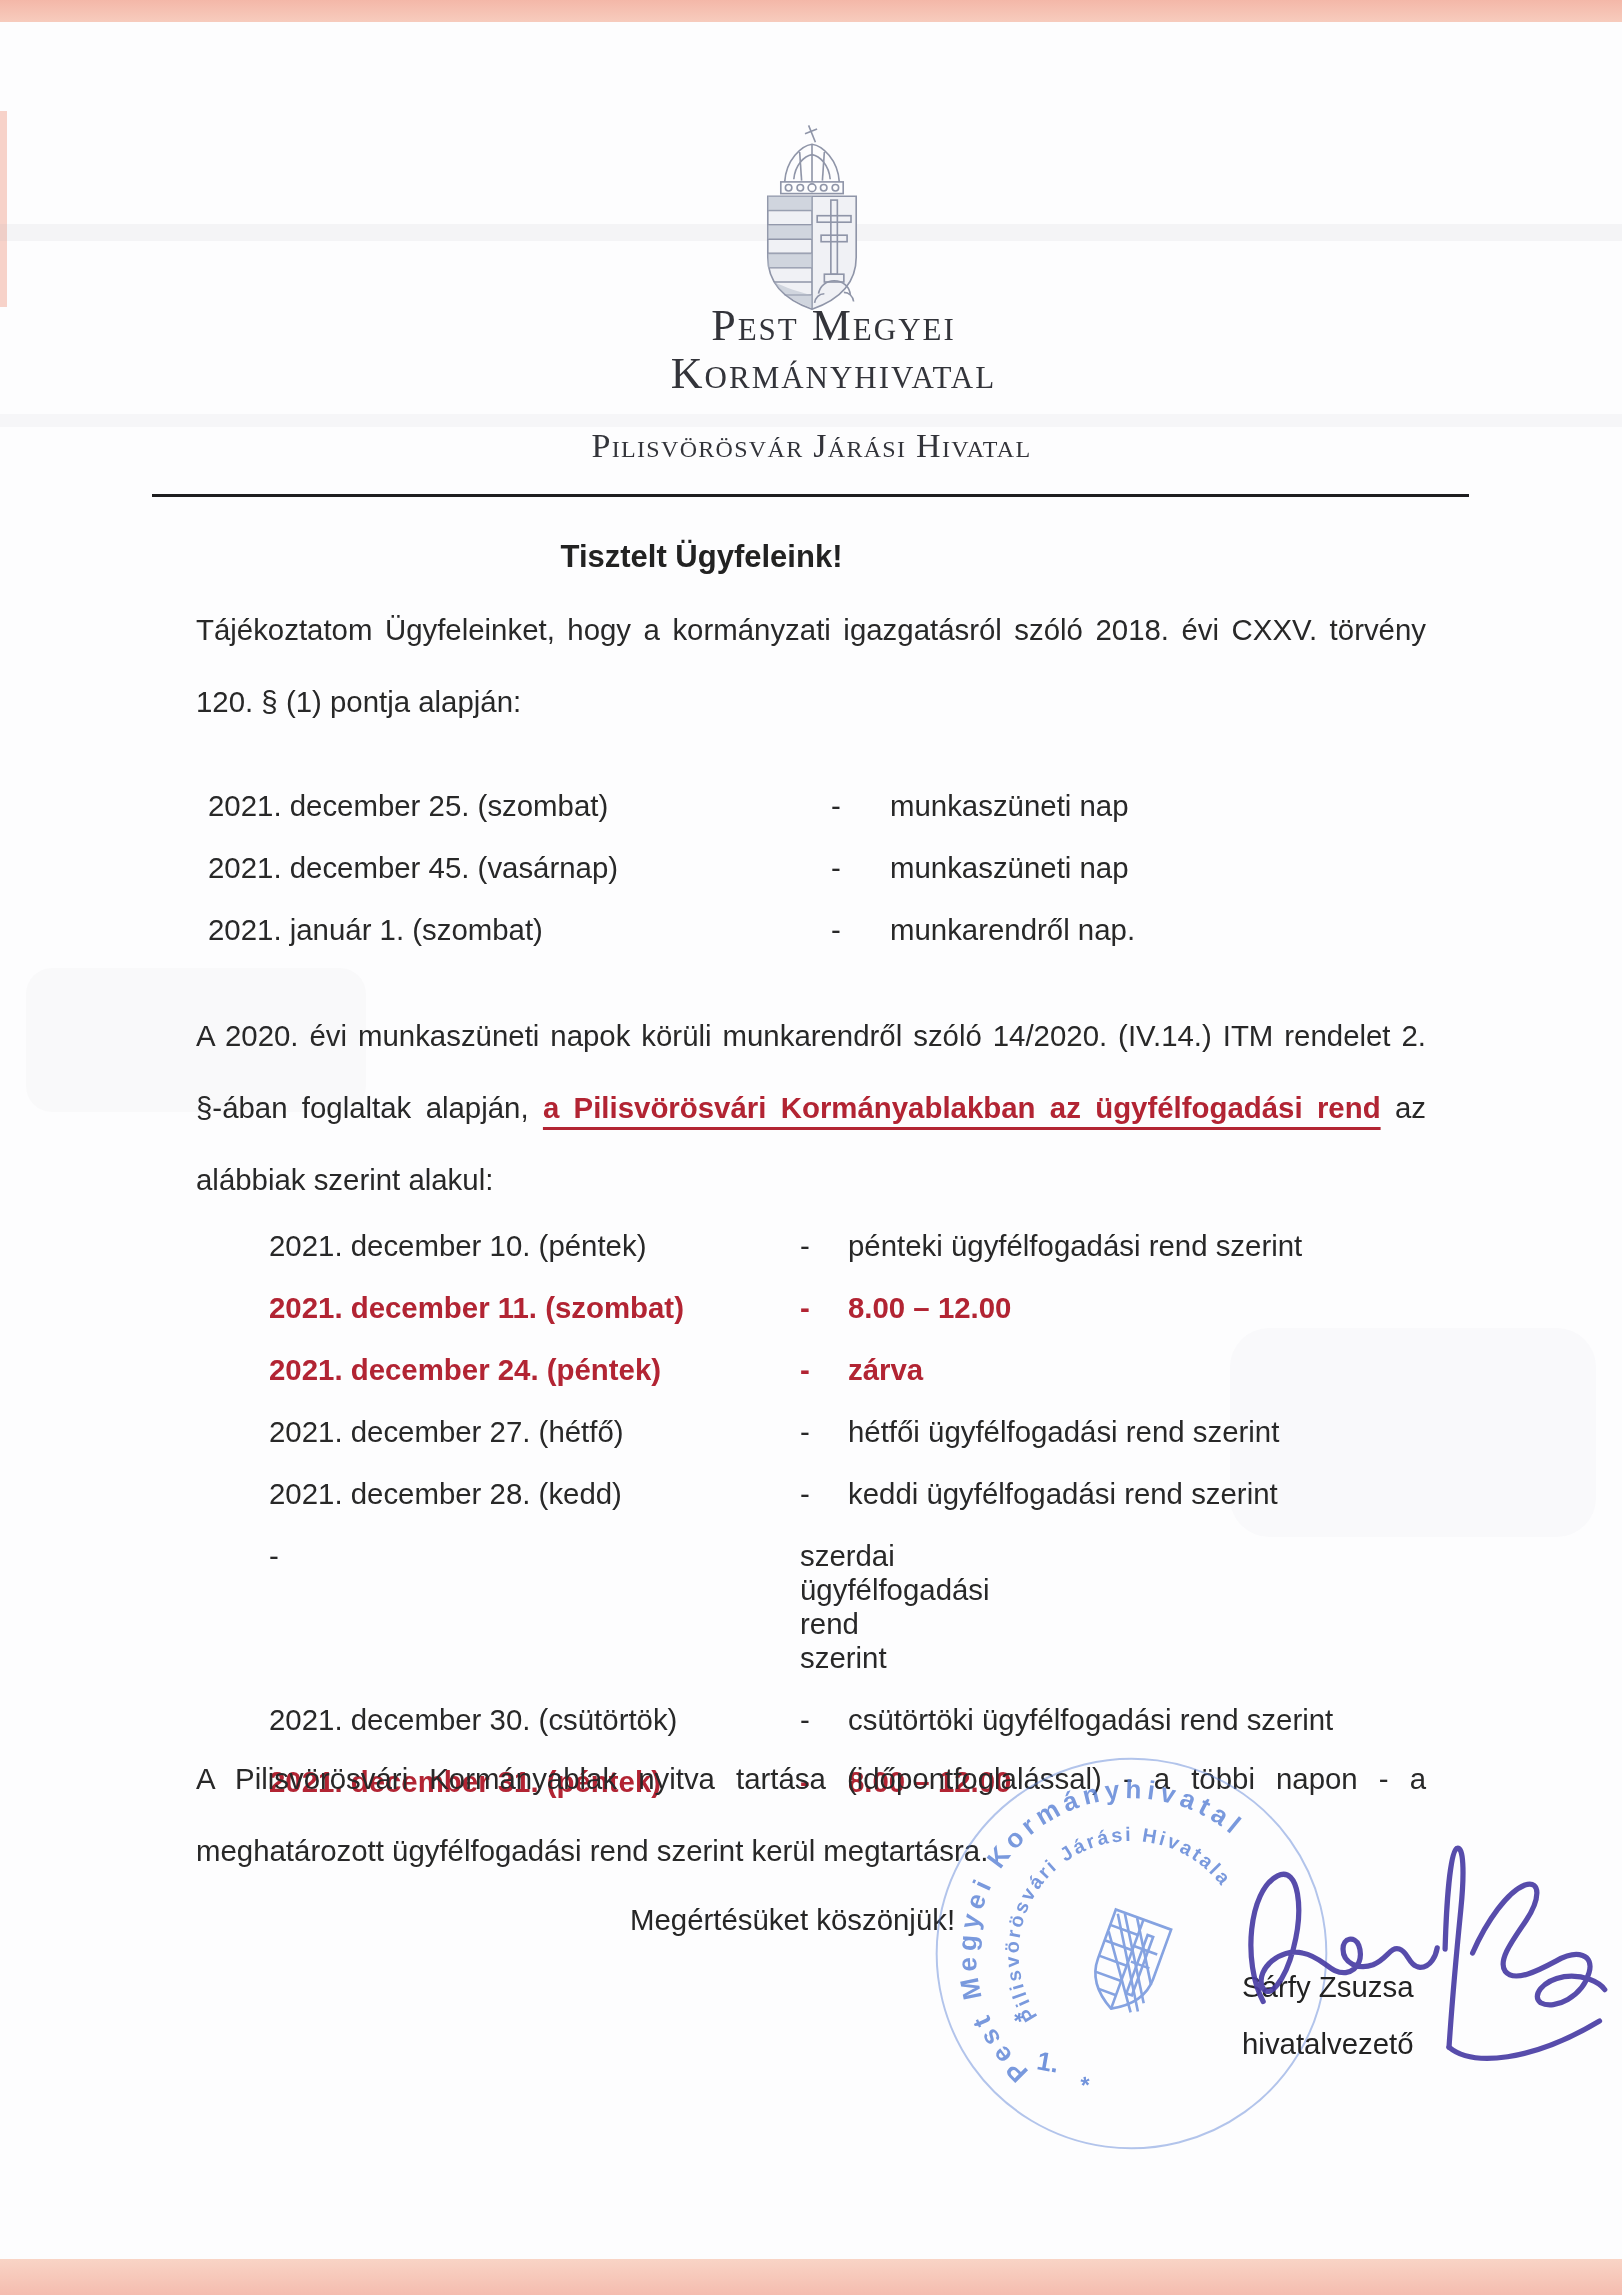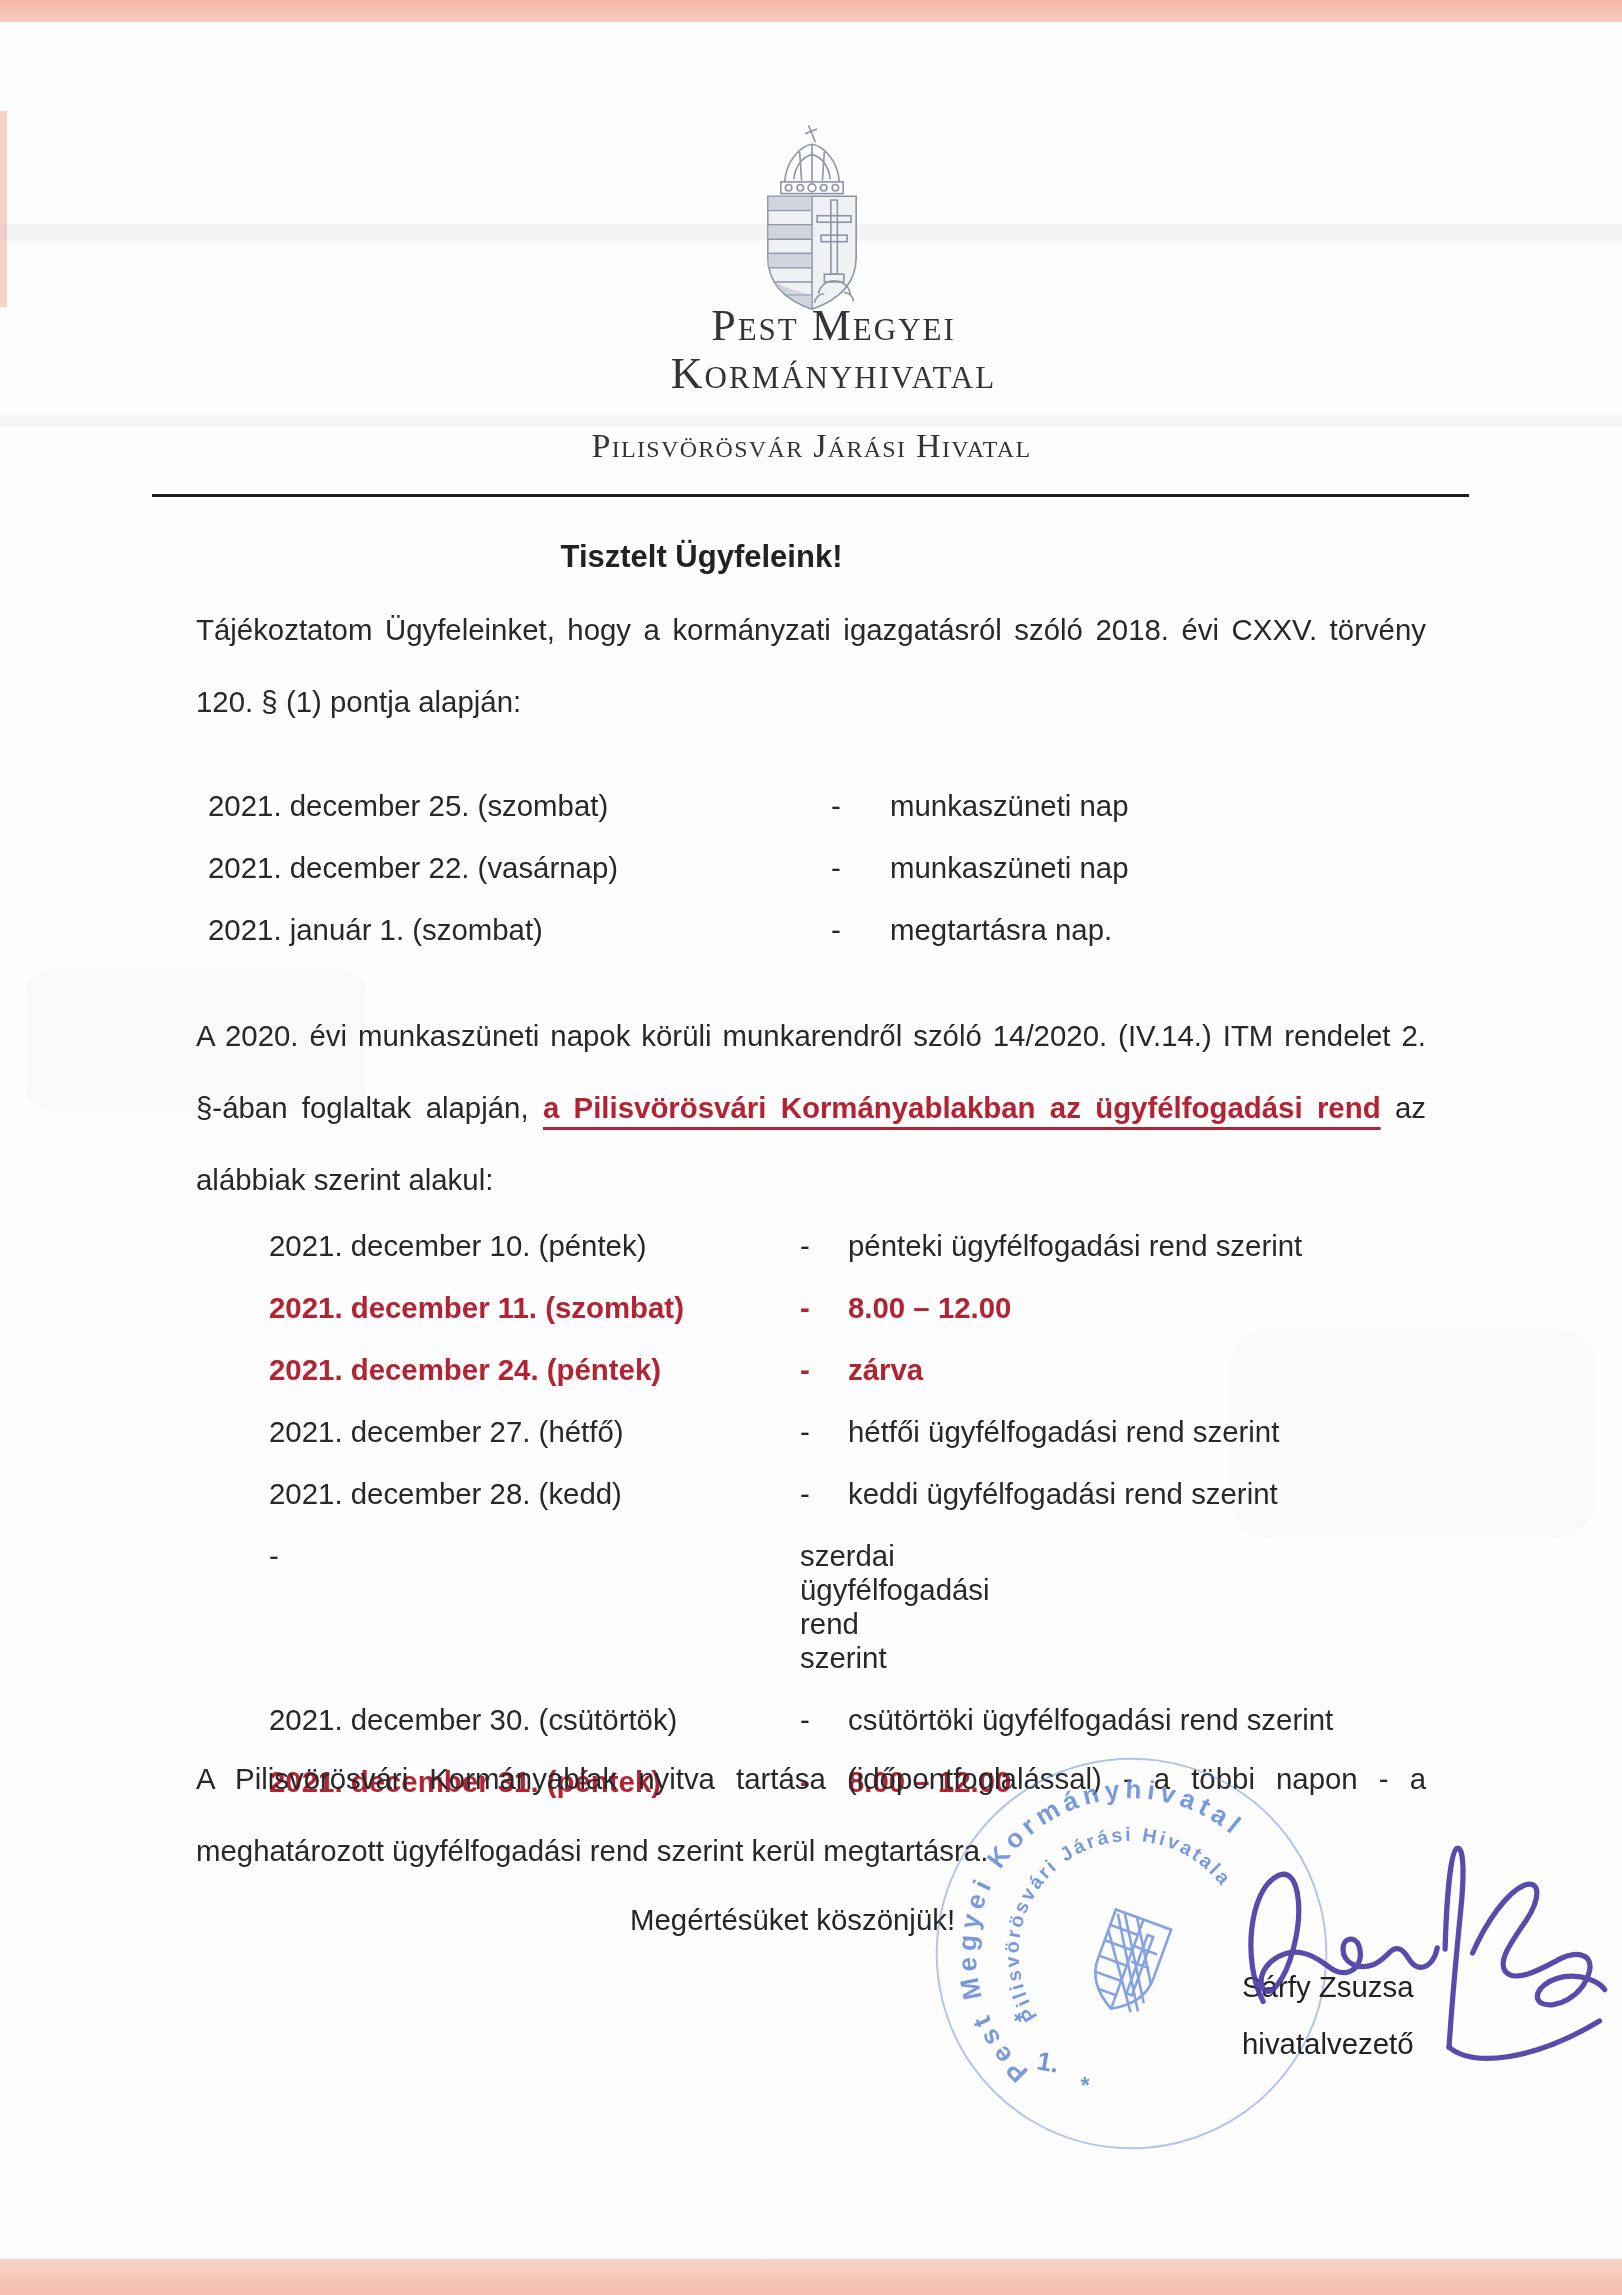--- a/index.html
+++ b/index.html
@@ -134,29 +134,29 @@
 
   <div class="list list1">
 
       <div class="lrow">
         <span class="c-date">2021. december 25. (szombat)</span>
         <span class="c-dash">-</span>
         <span class="c-status">munkaszüneti nap</span>
       </div>
 
       <div class="lrow">
-        <span class="c-date">2021. december 22. (vasárnap)</span>
+        <span class="c-date">2021. december 45. (vasárnap)</span>
         <span class="c-dash">-</span>
         <span class="c-status">munkaszüneti nap</span>
       </div>
 
       <div class="lrow">
         <span class="c-date">2021. január 1. (szombat)</span>
         <span class="c-dash">-</span>
-        <span class="c-status">megtartásra nap.</span>
+        <span class="c-status">munkarendről nap.</span>
       </div>
     </div>
 
   <div class="para p-law">
     <span>A 2020. évi munkaszüneti napok körüli munkarendről szóló 14/2020. (IV.14.) ITM rendelet 2. §-ában foglaltak alapján, </span><span class="red-em">a Pilisvörösvári Kormányablakban az ügyfélfogadási rend</span><span> az alábbiak szerint alakul:</span>
   </div>
 
   <div class="list list2">
 
       <div class="lrow">

